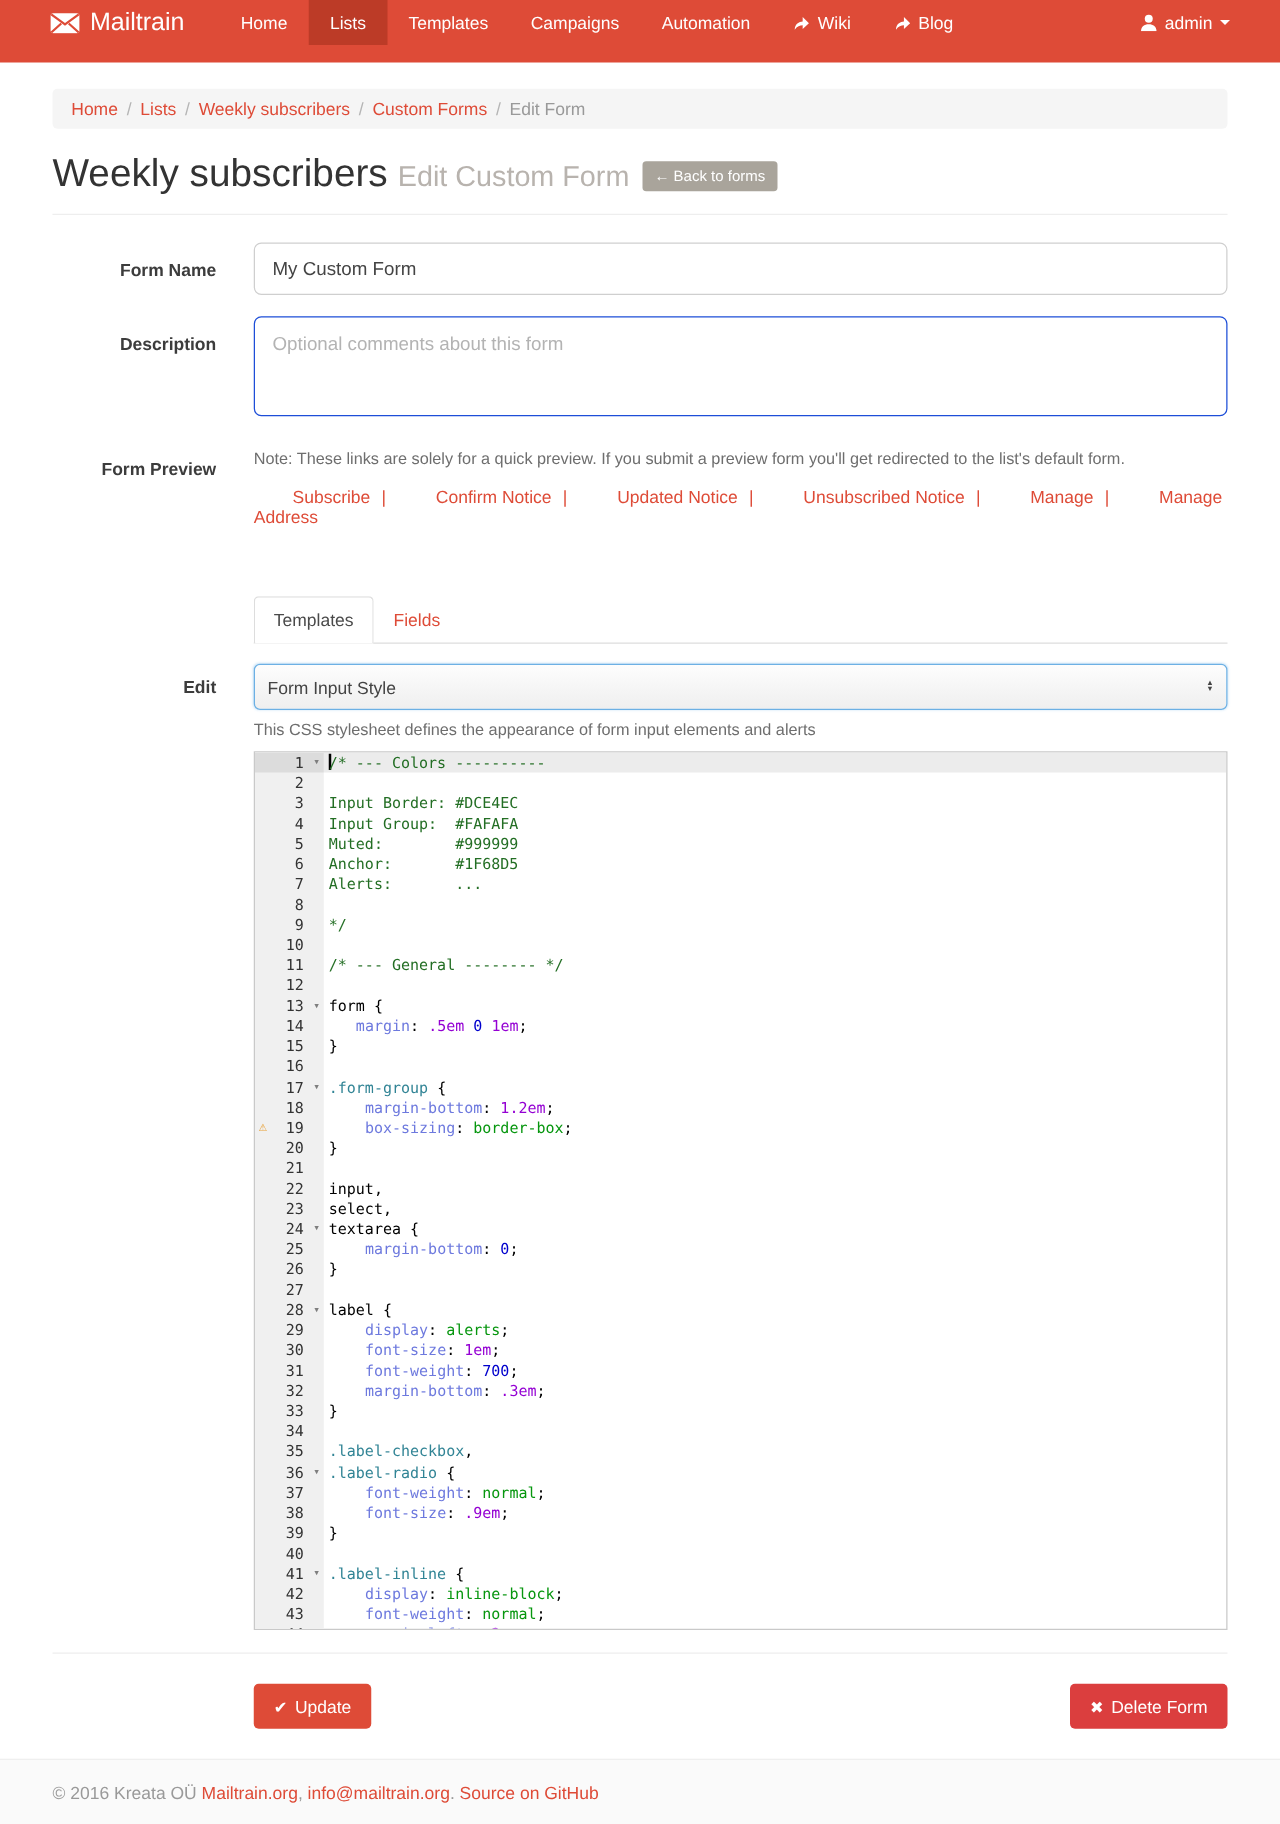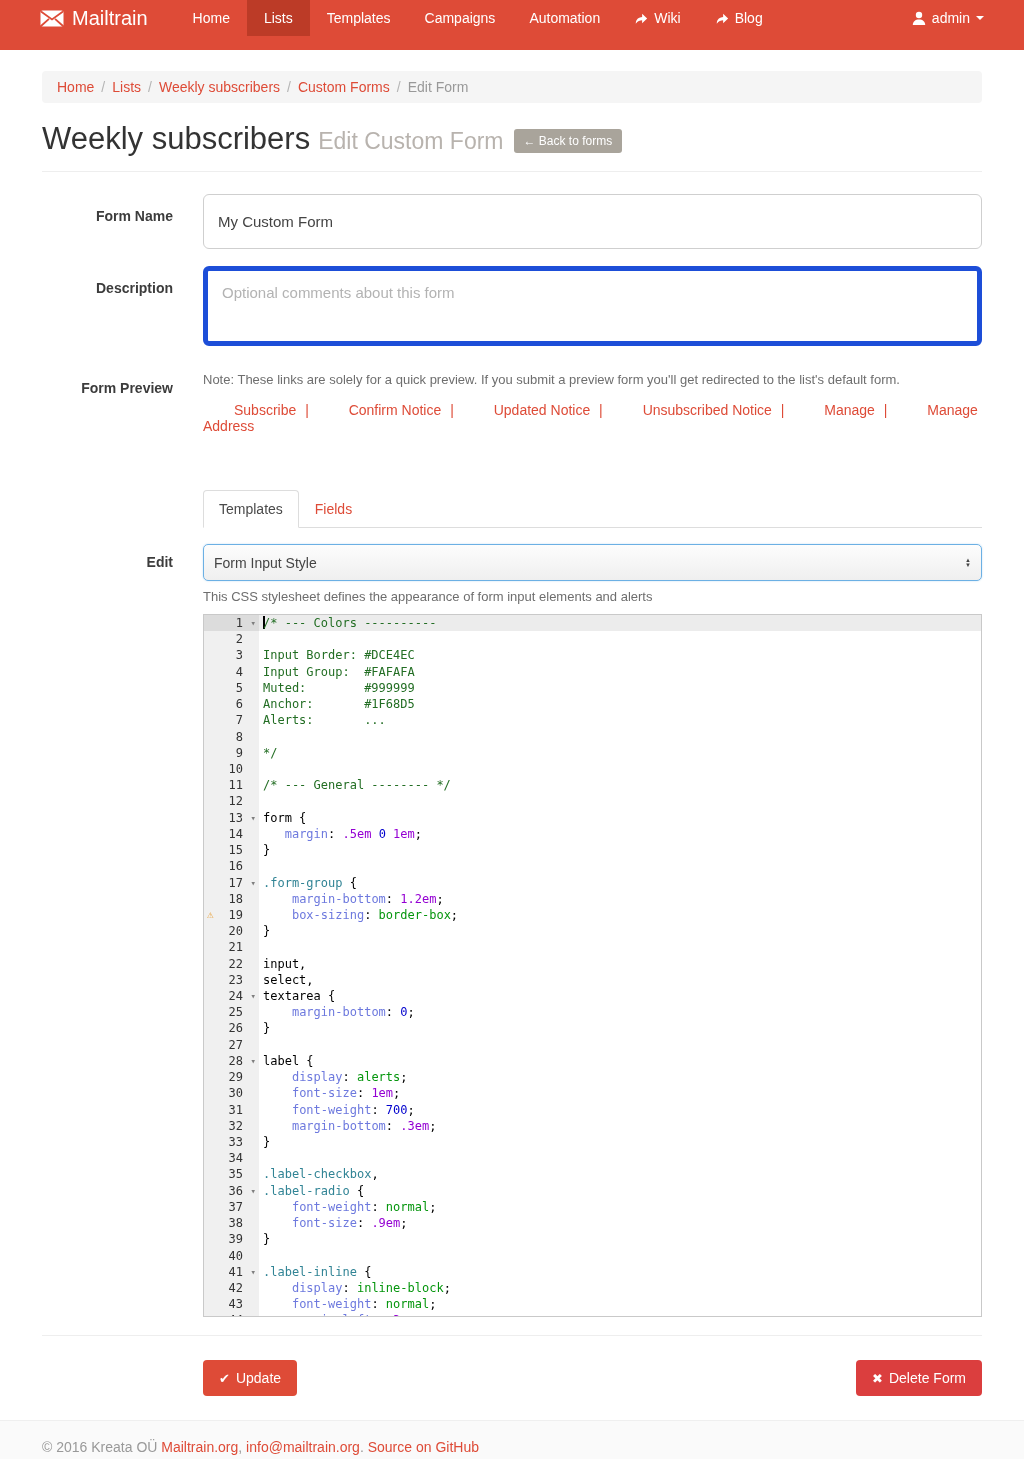--- a/index.html
+++ b/index.html
@@ -40,22 +40,22 @@
   h1{font-size:31px; font-weight:500; color:#333; margin:16px 0 14px 0;}
   h1 small{font-size:23px; font-weight:400; color:#B8B3AE; margin-left:8px;}
   .btn-back{display:inline-block; background:var(--back-btn); color:#fff; font-size:12px; padding:5px 10px; border-radius:3px; margin-left:10px; vertical-align:4px;}
   .header-hr{margin:14px 0 22px 0;}
 
   
   .frow{display:flex; align-items:flex-start; margin-bottom:17px;}
   .frow > label{width:161px; padding:14px 30px 0 0; text-align:right; font-weight:700; color:#3C3C3C; flex:none;}
   .frow .fcol{flex:1; min-width:0;}
   .offset{margin-left:161px;}
-  input.text-input{width:100%; height:55px; padding:12px 14px; font-size:15px; color:#444; border:1px solid #CFCFCF; border-radius:6px; outline:none; font-family:"Liberation Sans",sans-serif;}
-  textarea.text-area{width:100%; height:80px; padding:13px 14px; font-size:15px; color:#444; border:5px solid #1d4ed8; border-radius:6px; resize:none; outline:none; font-family:"Liberation Sans",sans-serif;}
+  input.text-input{width:100%; height:42px; padding:12px 14px; font-size:15px; color:#444; border:1px solid #CFCFCF; border-radius:6px; outline:none; font-family:"Liberation Sans",sans-serif;}
+  textarea.text-area{width:100%; height:80px; padding:13px 14px; font-size:15px; color:#444; border:1px solid #1d4ed8; border-radius:6px; resize:none; outline:none; font-family:"Liberation Sans",sans-serif;}
   textarea.text-area::placeholder, input::placeholder{color:#B3B3B3;}
   .preview-note{font-size:13px; color:var(--note); padding-top:6px;}
   .preview-links{margin-top:15px; font-size:14px;}
   .preview-links a{color:var(--brand);margin-left:31px;}
   .preview-links .pipe{color:#D95; padding:0 5px; color:var(--brand);}
   .preview-row{margin-bottom:56px;}
 
   
   .tabs{border-bottom:1px solid #DDD; display:flex; margin-bottom:16px;}
   .tab{padding:10px 15px; font-size:14px; margin-bottom:-1px; border:1px solid transparent; border-radius:4px 4px 0 0; color:var(--brand);}

